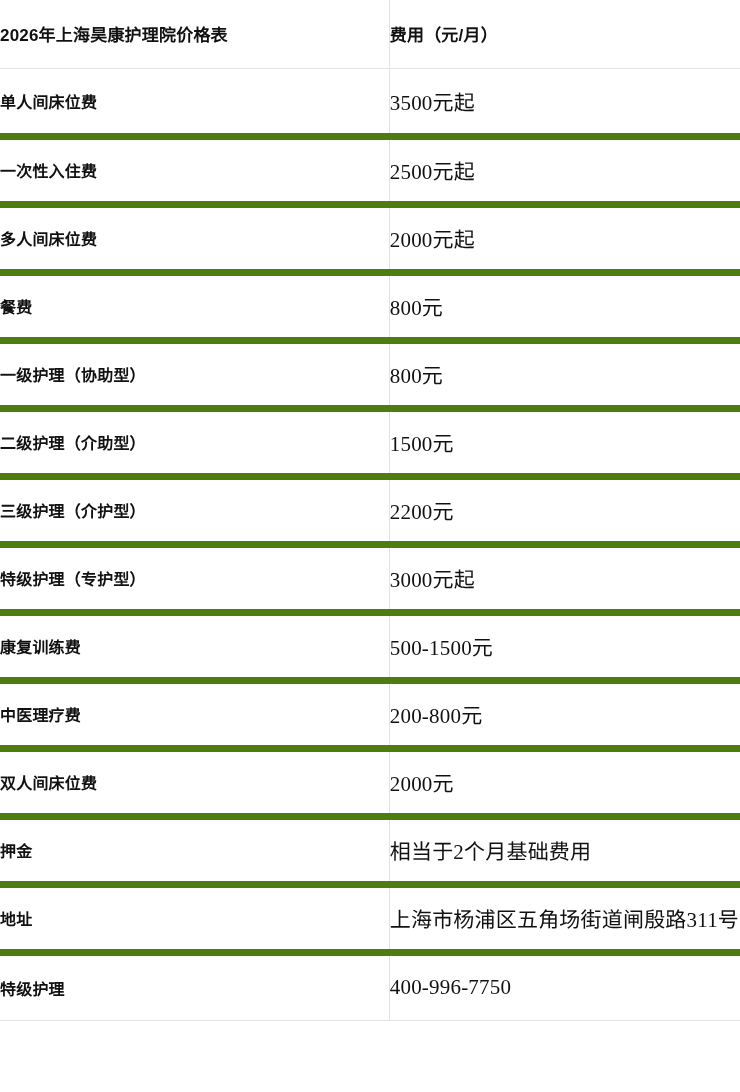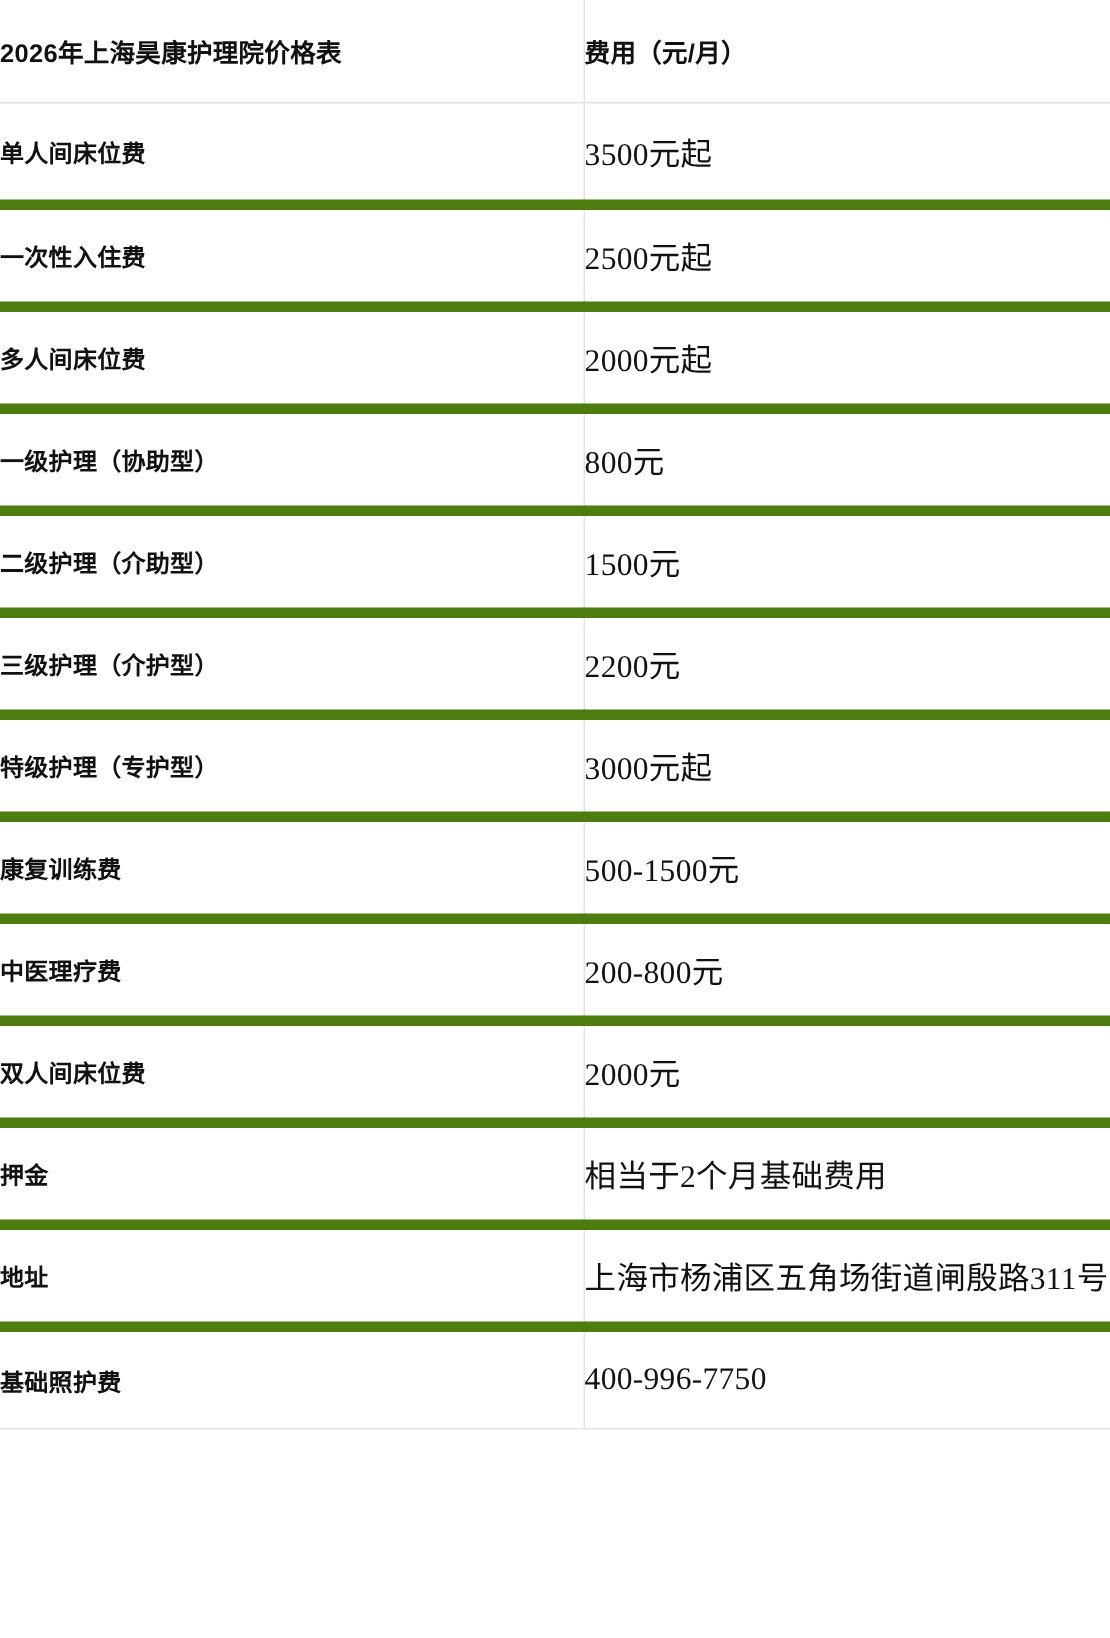--- a/index.html
+++ b/index.html
@@ -83,20 +83,24 @@
       </tr>
       <tr class="body-row">
         <td class="col-item">一次性入住费</td>
         <td class="col-price">2500元起</td>
       </tr>
       <tr class="body-row">
         <td class="col-item">多人间床位费</td>
         <td class="col-price">2000元起</td>
       </tr>
       <tr class="body-row">
+        <td class="col-item">餐费</td>
+        <td class="col-price">800元</td>
+      </tr>
+      <tr class="body-row">
         <td class="col-item">一级护理（协助型）</td>
         <td class="col-price">800元</td>
       </tr>
       <tr class="body-row">
         <td class="col-item">二级护理（介助型）</td>
         <td class="col-price">1500元</td>
       </tr>
       <tr class="body-row">
         <td class="col-item">三级护理（介护型）</td>
         <td class="col-price">2200元</td>
@@ -119,17 +123,17 @@
       </tr>
       <tr class="body-row">
         <td class="col-item">押金</td>
         <td class="col-price">相当于2个月基础费用</td>
       </tr>
       <tr class="body-row">
         <td class="col-item">地址</td>
         <td class="col-price">上海市杨浦区五角场街道闸殷路311号</td>
       </tr>
       <tr class="body-row">
-        <td class="col-item">基础照护费</td>
+        <td class="col-item">特级护理</td>
         <td class="col-price">400-996-7750</td>
       </tr>
     </tbody>
 </table>
 
 </body></html>

